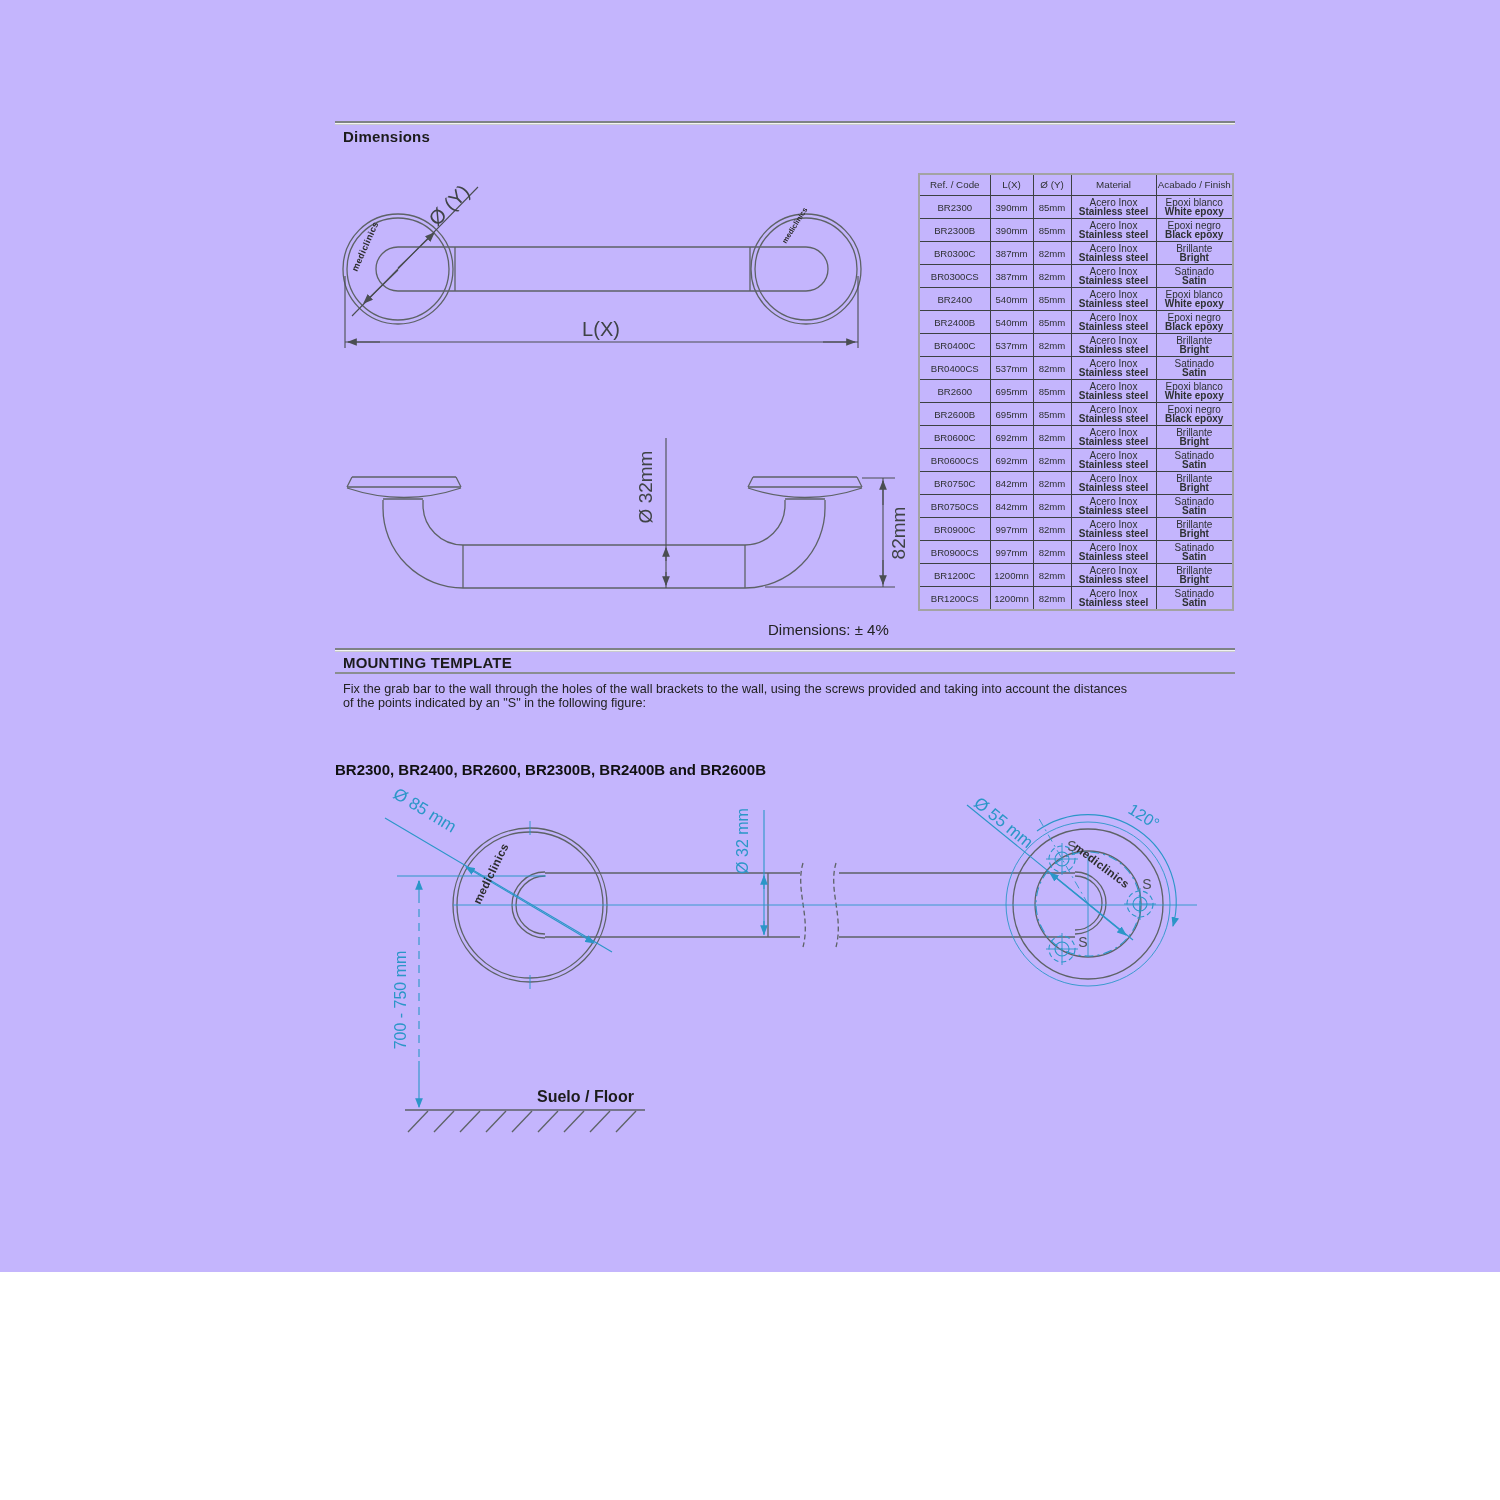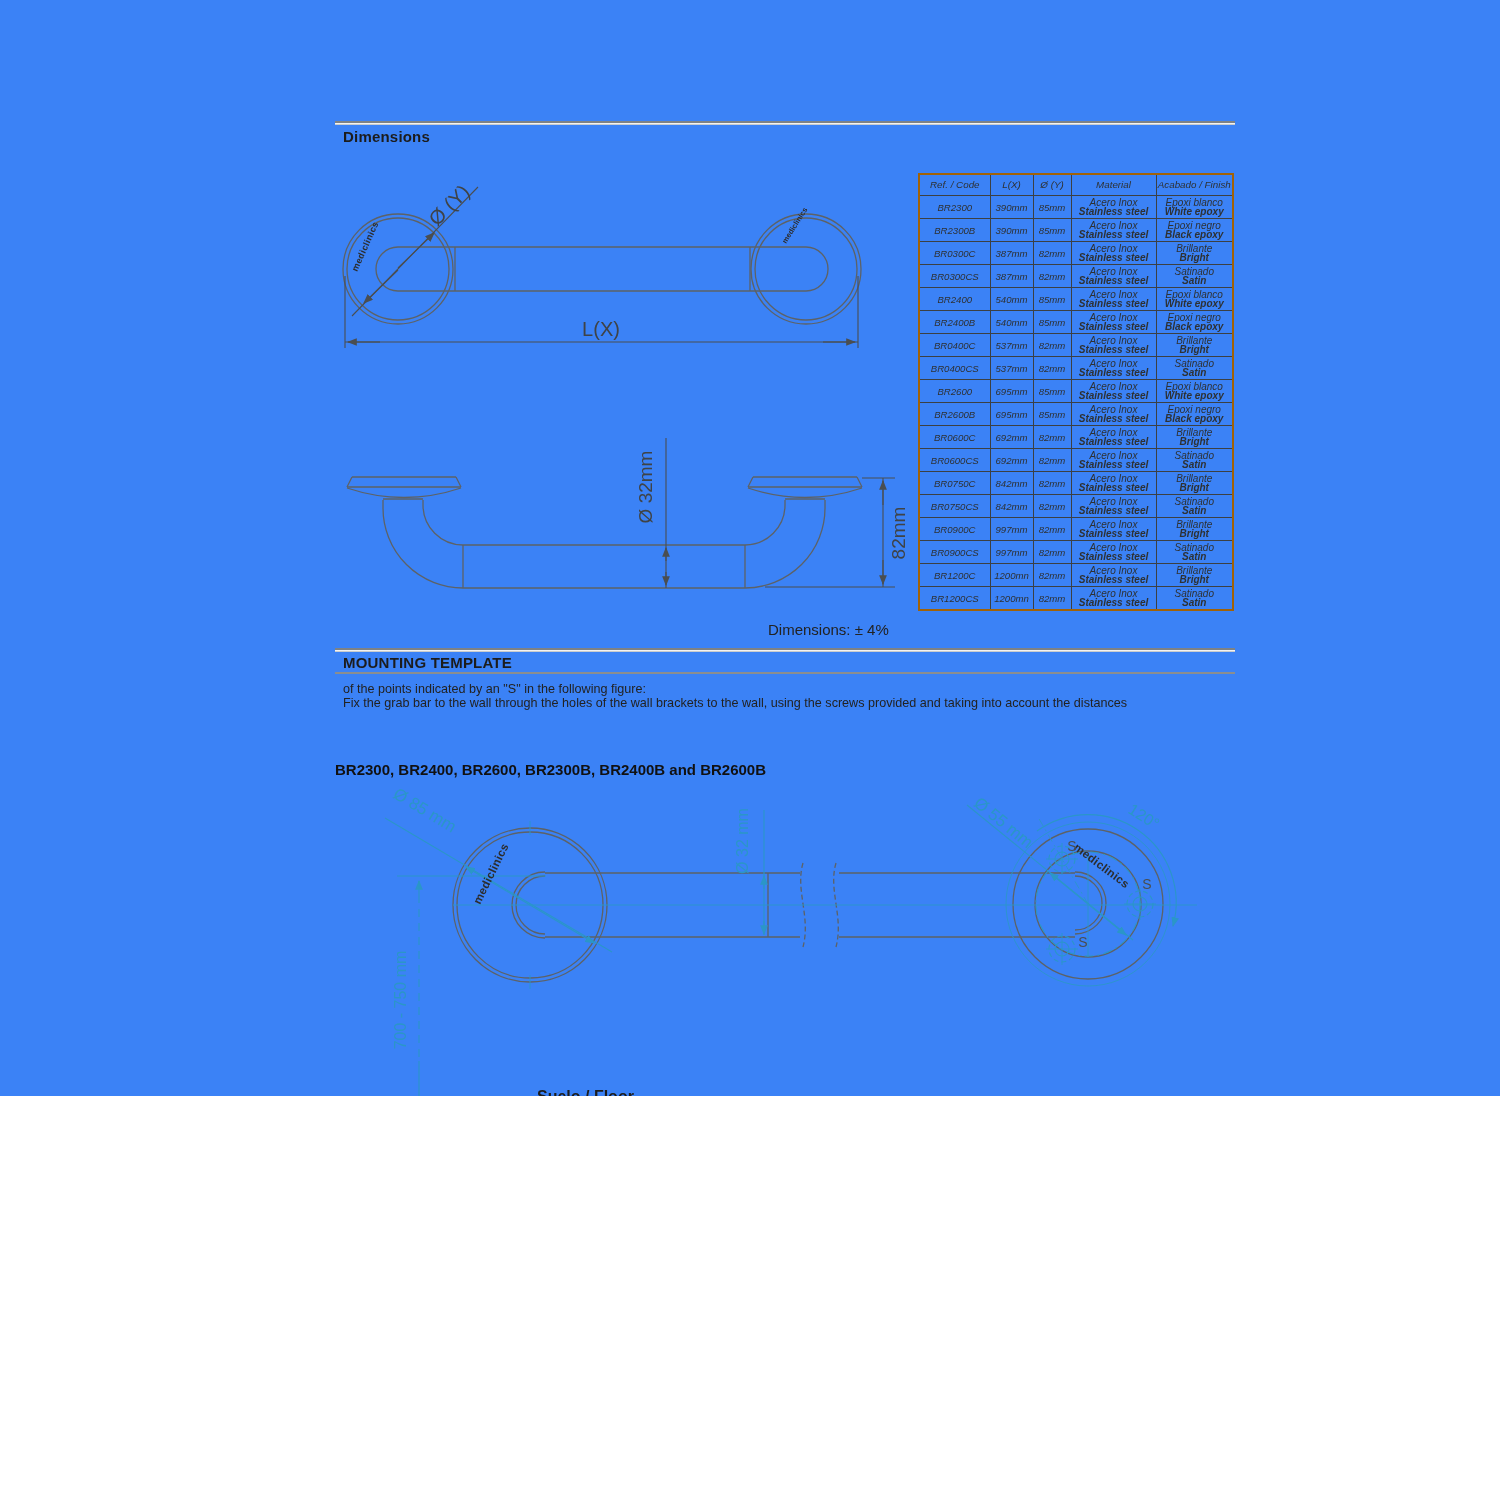--- a/index.html
+++ b/index.html
@@ -1,31 +1,31 @@
 <!DOCTYPE html>
 <html><head>
 <meta charset="utf-8">
 <style>
   html,body{margin:0;padding:0;background:#ffffff;}
-  #canvas{position:relative;width:1500px;height:1096px;background:#3b82f6;overflow:hidden;
+  #canvas{position:relative;width:1500px;height:1272px;background:#c4b5fd;overflow:hidden;
           font-family:"Liberation Sans", sans-serif;color:#2b2b2b;}
   .abs{position:absolute;}
   .rule{background:linear-gradient(to bottom,#7e8285 0 2px,#f2f2f2 2px 3px,#c9cccd 3px 4px);height:4px;}
   .rule-thin{background:#8a8e90;height:2px;}
   .sec-title{font-size:15px;font-weight:700;color:#1c1c1c;letter-spacing:.2px;}
   .para{font-size:12.6px;line-height:14px;color:#222;width:895px;}
   .note{font-size:15px;color:#222;}
   .subtitle{font-size:15px;font-weight:700;text-align:left;width:900px;color:#111;}
   .footer-code{font-size:13px;font-weight:700;font-style:italic;color:#222;}
 
   
   #spec-table{border-collapse:collapse;table-layout:fixed;width:314px;}
   #spec-table td,#spec-table th{border:1px solid #3c4042;padding:0;text-align:center;vertical-align:middle;
      color:#2e3133;overflow:hidden;}
-  #spec-table{border:2px solid #a16207;font-style:italic;}
+  #spec-table{border:2px solid #a3a3a3;}
   #spec-table th{font-size:9.8px;font-weight:400;height:20px;line-height:10px;}
   #spec-table td{height:22px;font-size:9.6px;}
   #spec-table .two-line{font-size:10px;line-height:9.4px;}
   #spec-table .l2{font-weight:700;}
 
   svg text{font-family:"Liberation Sans", sans-serif;}
   .gtxt{fill:#3f4346;}
   .ctxt{fill:#2b96c8;}
   .brand{fill:#2c2c2c;font-weight:700;}
 </style>
@@ -407,22 +407,22 @@
     </defs>
   </svg>
 
   <div class="abs note" style="left:768px;top:621px;">Dimensions: ± 4%</div>
 
   <div class="abs rule" style="left:335px;top:648px;width:900px;"></div>
   <div class="abs sec-title" style="left:343px;top:654px;">MOUNTING TEMPLATE</div>
   <div class="abs rule-thin" style="left:335px;top:672px;width:900px;"></div>
 
   <div class="abs para" style="left:343px;top:682px;">
+    <div>Fix the grab bar to the wall through the holes of the wall brackets to the wall, using the screws provided and taking into account the distances</div>
     <div>of the points indicated by an "S" in the following figure:</div>
-    <div>Fix the grab bar to the wall through the holes of the wall brackets to the wall, using the screws provided and taking into account the distances</div>
   </div>
 
   <div class="abs subtitle" style="left:335px;top:761px;">BR2300, BR2400, BR2600, BR2300B, BR2400B and BR2600B</div>
 
   <svg class="abs" style="left:370px;top:785px;" width="840" height="370" viewBox="0 0 840 370">
     <defs>
       <marker id="mc2" markerWidth="9" markerHeight="7" refX="8" refY="3.5" orient="auto">
         <path d="M0,0 L9,3.5 L0,7 Z" fill="#2b96c8"></path>
       </marker>
     </defs>

